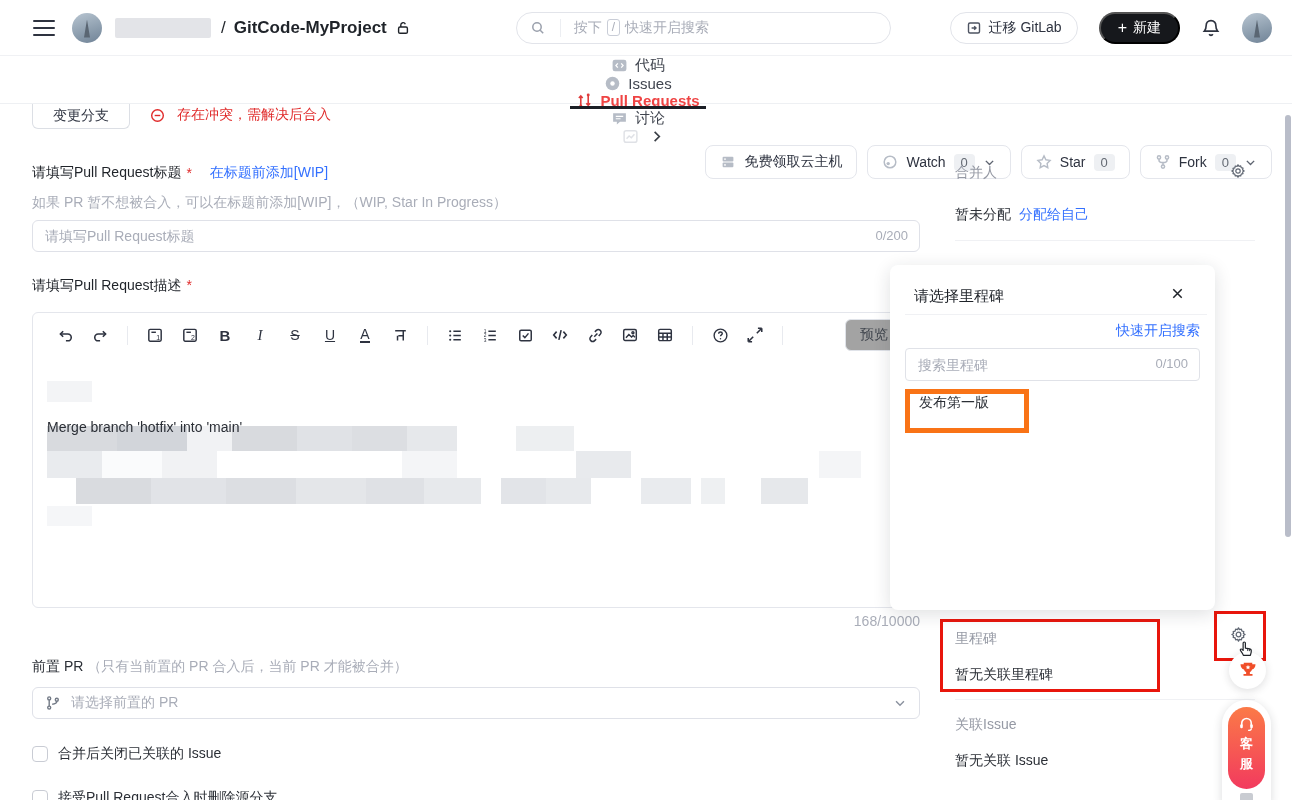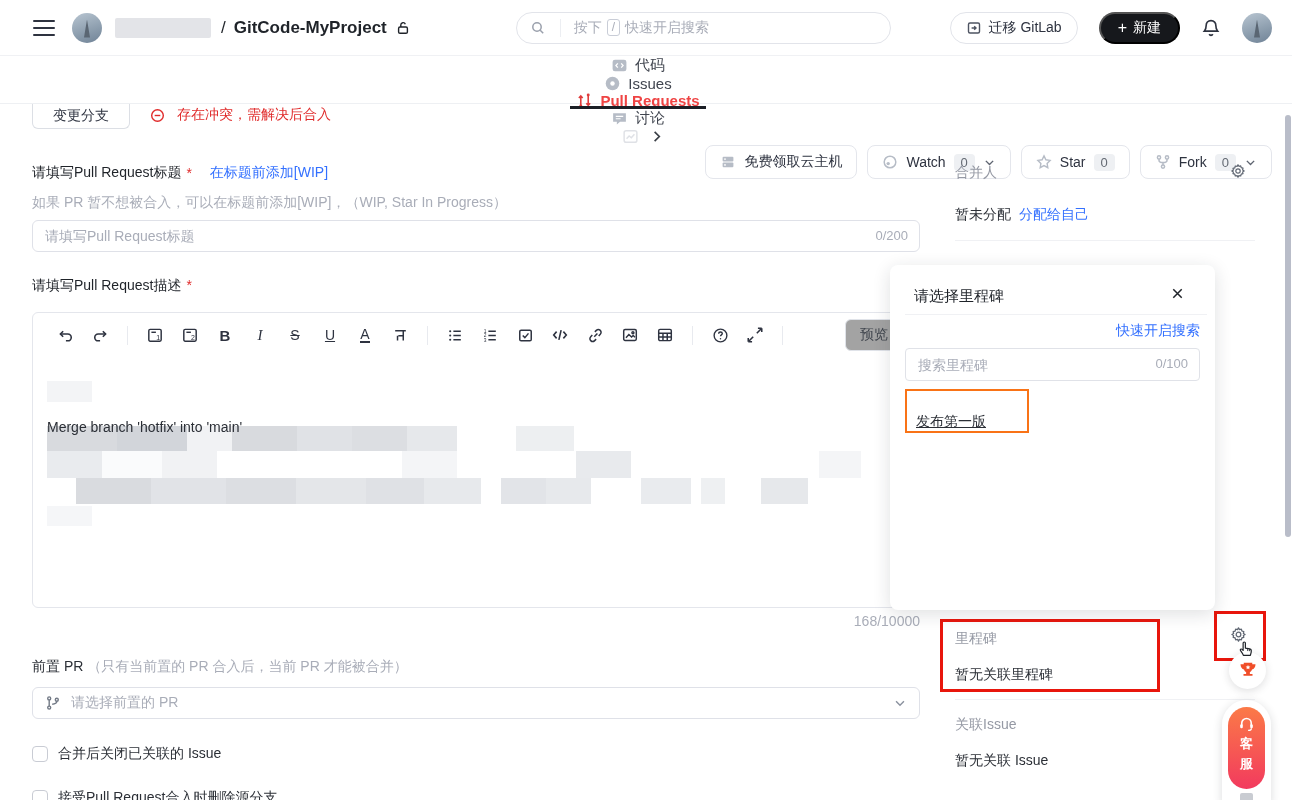--- a/index.html
+++ b/index.html
@@ -116,22 +116,22 @@
   .popup-title { position:absolute; left:24px; top:22px; font-size:15px; color:#1f2329; }
   .popup-close { position:absolute; right:30px; top:21px; cursor:pointer; }
   .popup-div { position:absolute; left:15px; right:8px; top:49px; height:1px; background:#f0f1f4; }
   .popup-create { position:absolute; right:15px; top:57px; font-size:14px; }
   .popup-search { position:absolute; left:15px; top:83px; width:295px; height:33px; }
   .popup-search input { width:100%; height:33px; border:1px solid #e0e2e8; border-radius:4px;
         padding:0 56px 0 12px; font-size:14px; outline:none; color:#1f2329;
         font-family:"Liberation Sans","DejaVu Sans",sans-serif;}
   .popup-search input::placeholder { color:#a9adb8; }
   .popup-search .in-counter { top:8px; }
-  .opt-box { position:absolute; left:15px; top:124px; width:124px; height:44px; border:2px solid #f97316;
-        display:flex; align-items:flex-end; padding-left:9px; font-size:14px; color:#2b2f36; cursor:pointer;text-decoration:underline; }
+  .opt-box { position:absolute; left:15px; top:124px; width:124px; height:44px; border:5px solid #f97316;
+        display:flex; align-items:flex-start; padding-left:9px; font-size:14px; color:#2b2f36; cursor:pointer; }
 
   .annot { border:3px solid #e8160c; position:absolute; z-index:4;padding-left:8px; }
   .trophy-circle { position:absolute; left:1229px; top:548px; width:37px; height:37px; border-radius:50%;
         background:#fff; box-shadow:0 2px 8px rgba(31,35,41,.15); display:flex; align-items:center;
         justify-content:center; z-index:6; cursor:pointer; }
   .service { position:absolute; left:1222px; top:596px; width:49px; height:104px; background:#fff;
         border-radius:25px 25px 0 0; box-shadow:0 2px 10px rgba(31,35,41,.16); z-index:6; }
   .service-pill { position:absolute; left:6px; top:7px; width:37px; height:82px; border-radius:19px;
         background:linear-gradient(180deg,#ff7a45 0%,#f741612 0%,#fb6a4a 0%,#f23a5e 100%); display:flex;
         flex-direction:column; align-items:center; padding-top:8px; gap:3px; cursor:pointer; }

